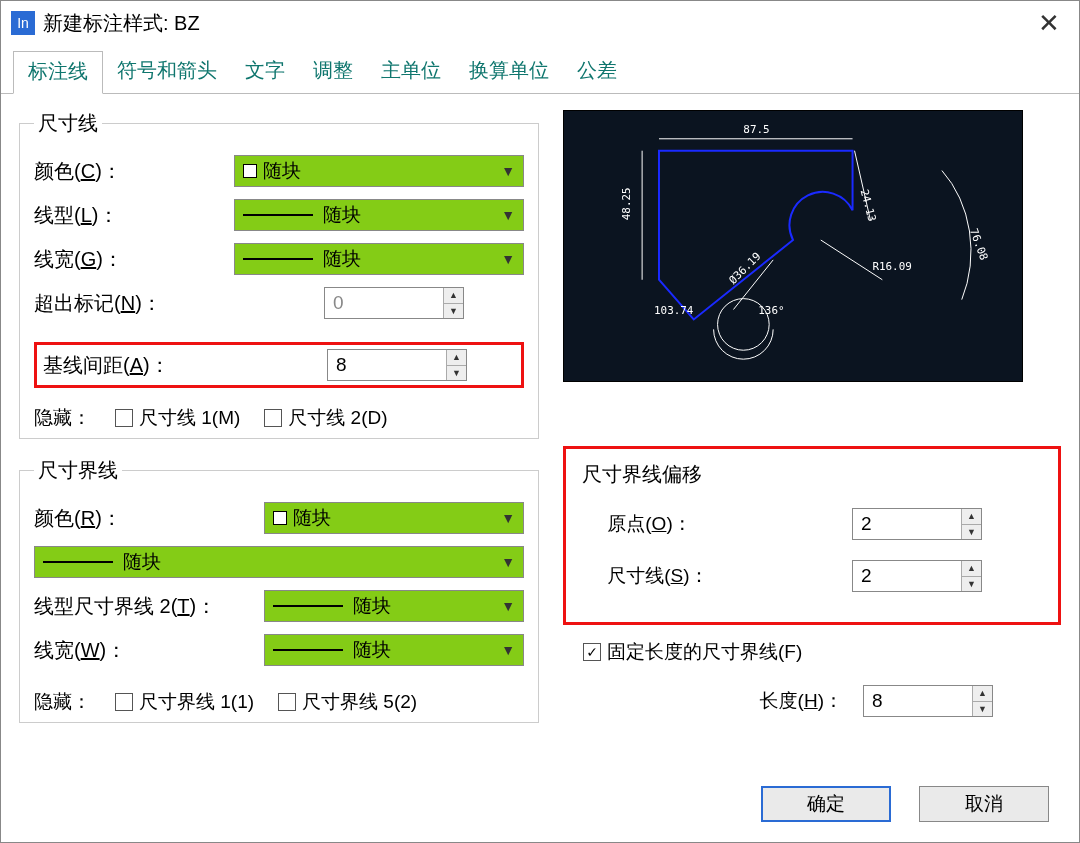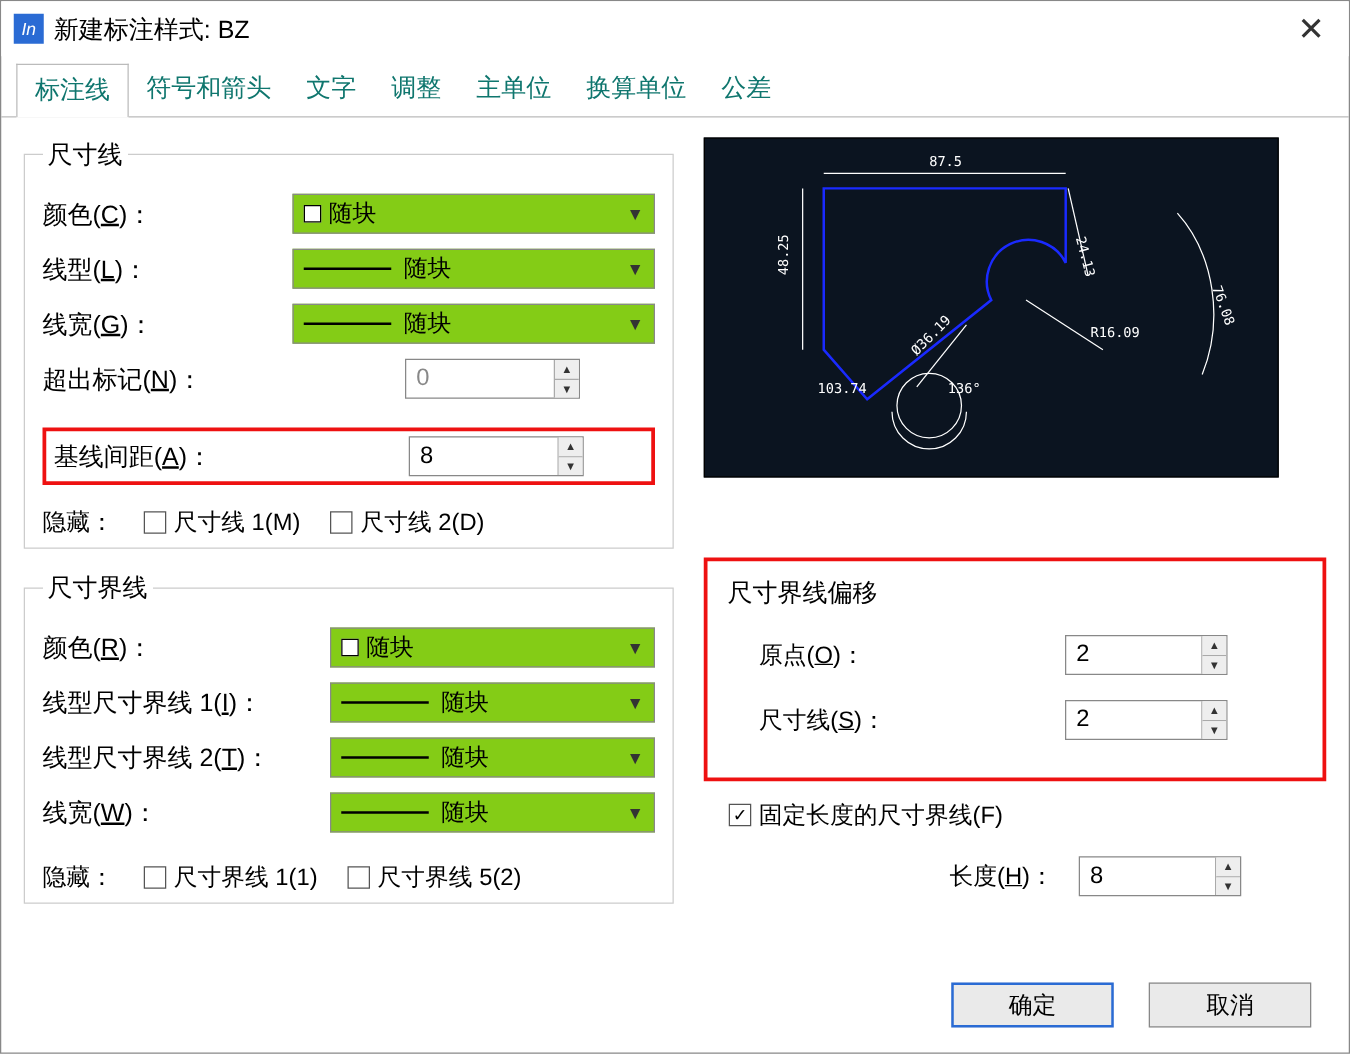--- a/index.html
+++ b/index.html
@@ -26,21 +26,20 @@
   }
   .app-icon {
     width: 24px; height: 24px;
     background: #2a6bd4;
     color: #fff;
     font-size: 14px;
     display: flex;
     align-items: center;
     justify-content: center;
     margin-right: 8px;
-    font-style: italic;
   }
   .title-text { font-size: 20px; }
   .close-btn {
     margin-left: auto;
     font-size: 26px;
     width: 40px; height: 40px;
     display:flex;align-items:center;justify-content:center;
     color:#333;
   }
   .tabs {
@@ -293,23 +292,20 @@
               <span>颜色(</span><span class="u">R</span><span>)：</span>
             </div>
             <div class="combo" style="width:240px">
               <span class="swatch"></span>
               <span>随块</span>
               <span class="caret">▼</span>
             </div>
           </div>
 
           <div class="form-row">
-            <div class="lbl" style="width:230px">
-              <span>线型尺寸界线 1(</span><span class="u">I</span><span>)：</span>
-            </div>
             <div class="combo" style="width:240px">
               <span class="linetype"></span>
               <span>随块</span>
               <span class="caret">▼</span>
             </div>
           </div>
 
           <div class="form-row">
             <div class="lbl" style="width:230px">
               <span>线型尺寸界线 2(</span><span class="u">T</span><span>)：</span>

